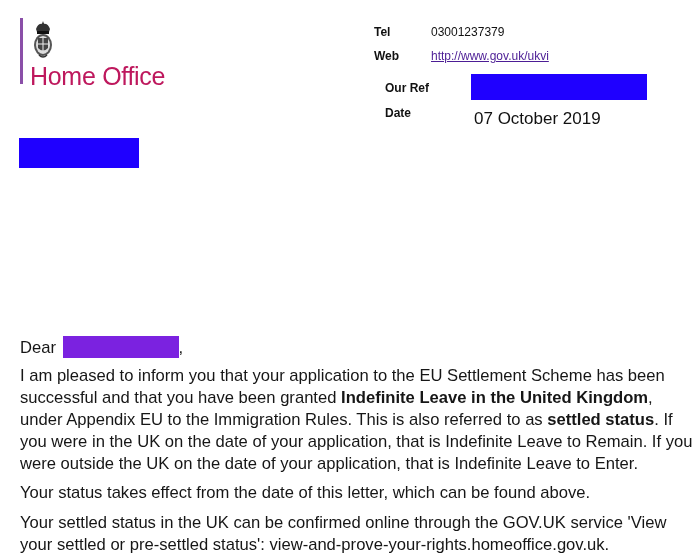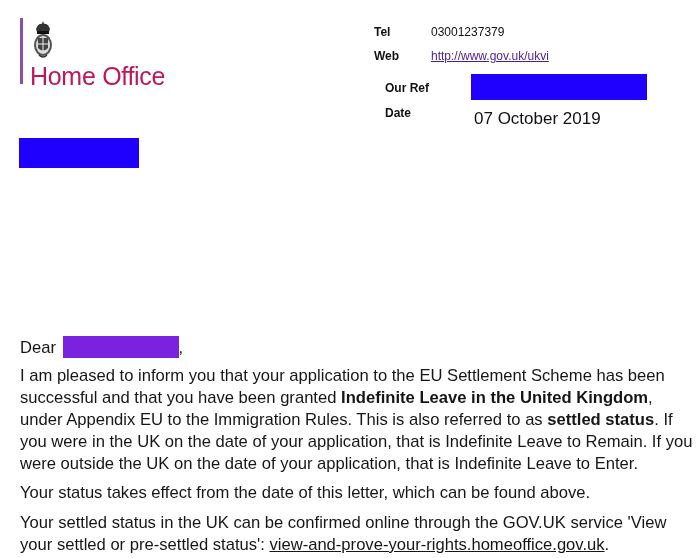--- a/index.html
+++ b/index.html
@@ -13,21 +13,21 @@
   .org-name { left:30px; top:62px; font-size:25px; letter-spacing:-0.3px; color:#be185d; }
   .hdr-label { font-size:12px; font-weight:bold; color:#111; }
   .hdr-value { font-size:12px; color:#111; }
   .hdr-link { text-decoration:underline; }
   .redact { background:#1f00ff; }
   .redact-name { background:#7b22e0; }
   .date-value { font-size:17px; color:#111; }
   .body-text { left:20px; width:675px; font-size:16.6px; line-height:22px; color:#161616; }
   .body-text p { margin:0; }
   b { font-weight:bold; }
-  .link { text-decoration:underline; }
+  .link { }
 </style>
 </head>
 <body>
 
 <div class="abs logo-bar"></div>
 <div class="abs crest">
   <svg width="26" height="42" viewBox="0 0 26 42">
     <path d="M13 1 L14 4 L12 4 Z" fill="#222"></path>
     <path d="M6 9 Q8 3 13 4 Q18 3 20 9 L19 12 L7 12 Z" fill="#333"></path>
     <rect x="7" y="11" width="12" height="3" fill="#111"></rect>

